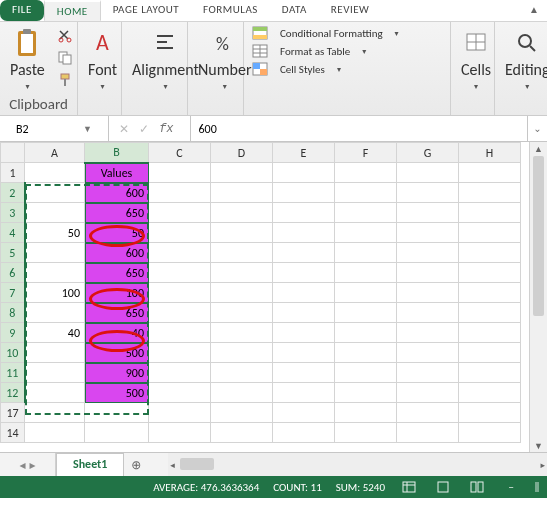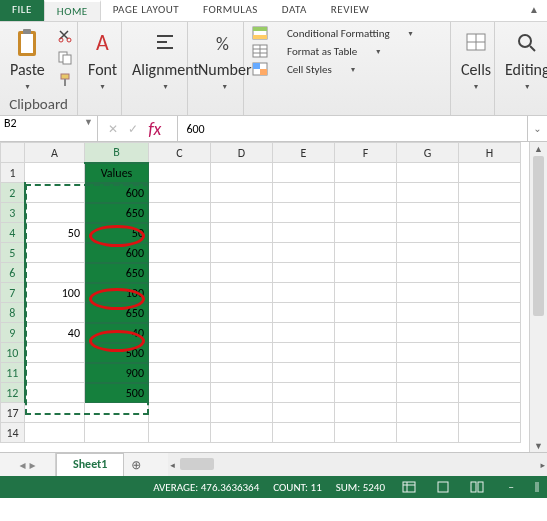--- a/index.html
+++ b/index.html
@@ -1,58 +1,58 @@
 <!DOCTYPE html>
 <html><head>
 <meta charset="utf-8">
 <style>
   * { box-sizing: border-box; margin: 0; padding: 0; font-family: "Segoe UI", Calibri, Arial, sans-serif; }
   body { width: 547px; height: 521px; overflow: hidden; background: #fff; font-size: 12px; user-select: none; }
 
   
   .tabs { display: flex; height: 22px; background: #fff; align-items: stretch; border-bottom: 1px solid #d4d4d4; }
   .tab { padding: 3px 12px 2px; font-size: 11px; color: #444; letter-spacing: .5px; cursor: pointer; }
-  .tab.file { background: #217346; color: #fff; }
+  .tab.file { background: #217346; color: #fff; border-radius: 7px; }
   .tab.active { color: #217346; border: 1px solid #d4d4d4; border-bottom: 1px solid #f1f1f1; border-top: 2px solid #fff; position: relative; top: 0; background: #f1f1f1; }
   .tabs-end { margin-left: auto; padding: 3px 8px; font-size: 10px; color: #666; }
 
   
   .ribbon { height: 94px; background: linear-gradient(#f4f4f4,#eaeaea); display: flex; border-bottom: 1px solid #ccc; }
   .group { display: flex; flex-direction: column; border-right: 1px solid #d0d0d0; padding: 4px 8px 2px; }
   .group-body { flex: 1; display: flex; align-items: flex-start; gap: 8px; }
   .group-label { text-align: center; font-size: 15px; color: #555; padding-top: 2px; }
   .big-btn { display: flex; flex-direction: column; align-items: center; gap: 2px; cursor: pointer; padding: 2px 2px 0; }
   .big-btn .lbl { font-size: 16px; color: #333; }
   .mini-col { display: flex; flex-direction: column; gap: 2px; }
   .mini { width: 20px; height: 20px; display: flex; align-items: center; justify-content: center; cursor: pointer; }
   .styles-list { display: flex; flex-direction: column; gap: 4px; font-size: 11px; color: #333; }
-  .styles-item { display: flex; align-items: center; gap: 19px; cursor: pointer; }
+  .styles-item { display: flex; align-items: center; gap: 12px; cursor: pointer; }
   .drop { font-size: 8px; color: #555; }
 
   
   .fbar { height: 26px; border-bottom: 1px solid #c6c6c6; display: flex; align-items: stretch; background: #fff; }
-  .namebox { width: 98px; border-right: 1px solid #c6c6c6; display: flex; padding: 0 4px; font-size: 12px; position: relative; }
+  .namebox { width: 109px; border-right: 1px solid #c6c6c6; display: flex; align-items: center; padding: 0 16px; font-size: 12px; position: relative; }
   .namebox .dd { margin-left: auto; font-size: 9px; color: #777; }
   .fx-btns { display: flex; align-items: center; gap: 10px; padding: 0 10px; border-right: 1px solid #c6c6c6; color: #888; }
-  .fx-label { font-style: italic; font-size: 18px; color: #be185d; padding-right: 6px; }
+  .fx-label { font-style: italic; font-size: 12px; color: #737373; padding-right: 6px; font-family: Liberation Mono, monospace; }
   .formula-input { flex: 1; padding: 0 8px; display: flex; align-items: center; font-size: 12px; }
   .fbar-expand { width: 20px; border-left: 1px solid #c6c6c6; display: flex; align-items: center; justify-content: center; font-size: 10px; color: #777; }
 
   
   .grid-wrap { position: relative; height: 310px; display: flex; }
   .grid-body { flex: 1; overflow: hidden; }
   table.grid { border-collapse: collapse; table-layout: fixed; }
   table.grid th, table.grid td { border: 1px solid #d4d4d4; font-size: 12px; font-weight: normal; height: 20px; }
   th.corner { width: 24px; background: #f0f0f0; }
   th.colhdr { background: #f0f0f0; text-align: center; color: #333; }
   th.colhdr.sel { background: #d6e8d6; color: #217346; border-bottom: 2px solid #217346; }
   th.rowhdr { width: 24px; background: #f0f0f0; text-align: center; color: #333; }
   th.rowhdr.sel { background: #d6e8d6; color: #217346; border-right: 2px solid #217346; }
   td.cell { padding: 0 4px; text-align: right; background: #fff; }
-  td.selcell { background: #15803d; outline: 1px solid #217346; outline-offset: -1px; }
+  td.selcell { background: #d946ef; outline: 1px solid #217346; outline-offset: -1px; }
   td.header-cell { font-weight: bold; text-align: center; }
 
   
   .marq { position: absolute; border: 2px dashed #217346; pointer-events: none; }
 
   
   .circle { position: absolute; border: 3px solid #d11; border-radius: 50%; width: 56px; height: 22px; pointer-events: none; }
 
   .vscroll { width: 18px; background: #f0f0f0; border-left: 1px solid #d0d0d0; position: relative; }
   .vscroll .thumb { position: absolute; top: 14px; left: 3px; right: 3px; height: 160px; background: #cfcfcf; border-radius: 2px; }

